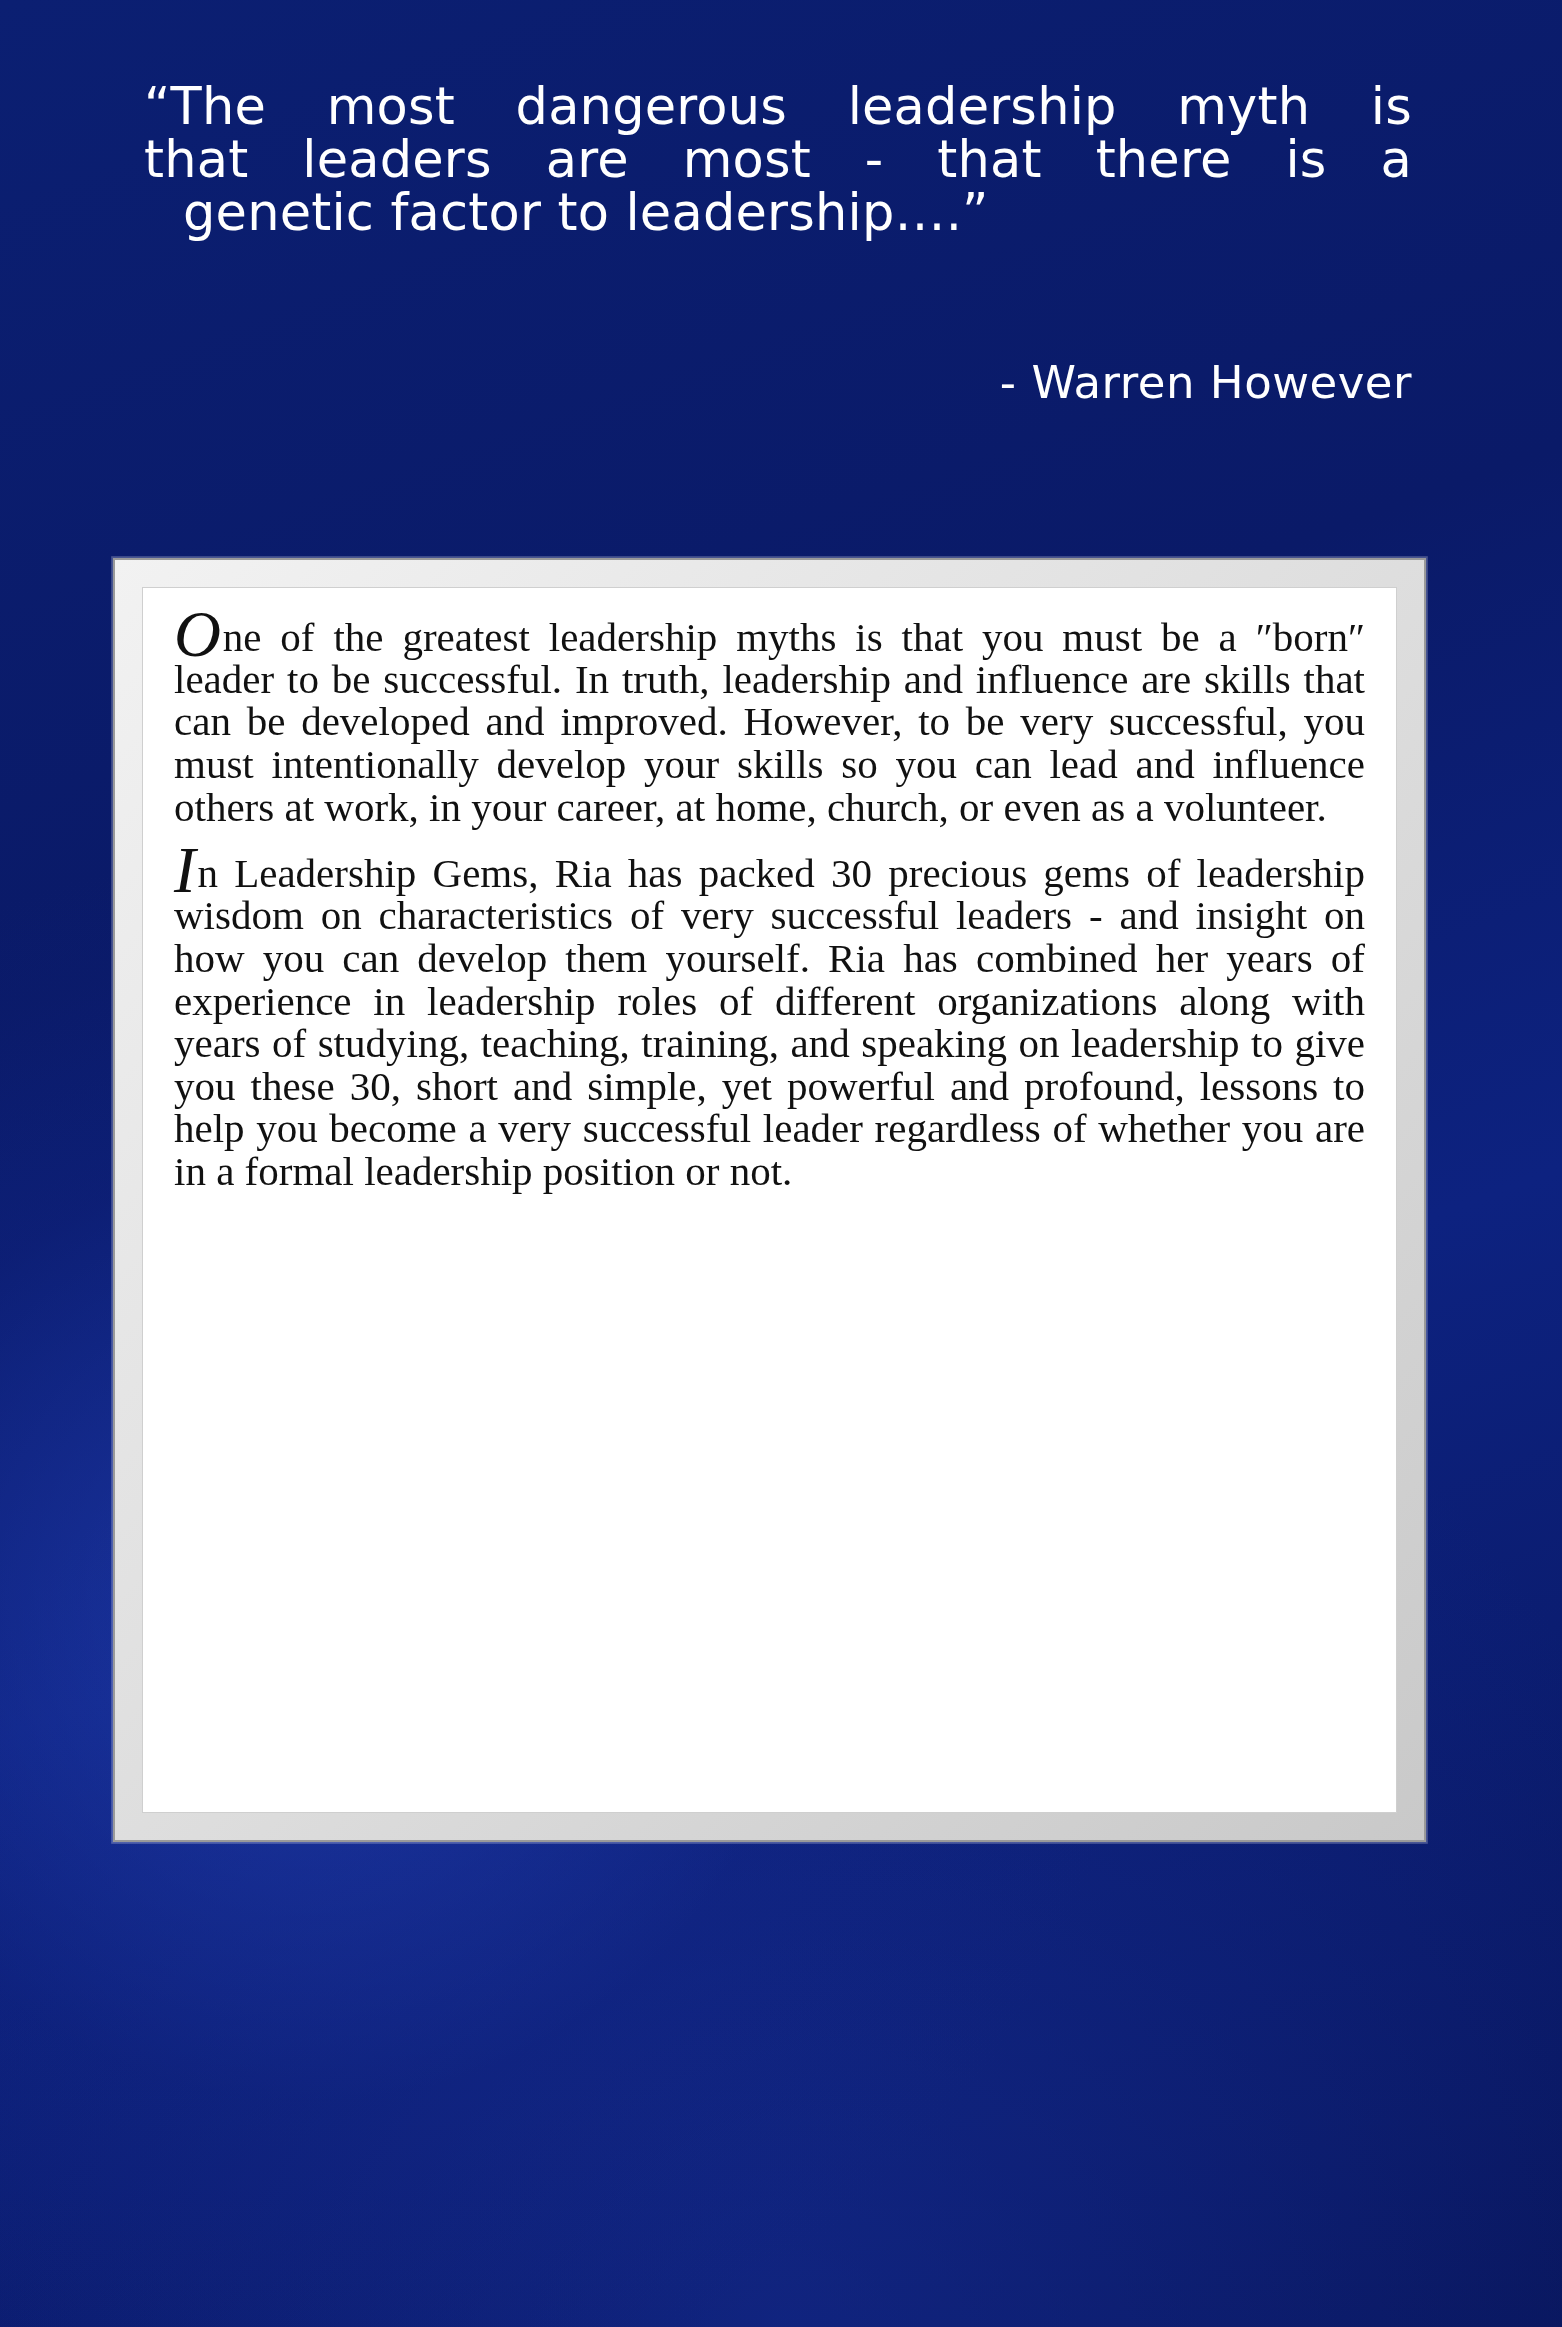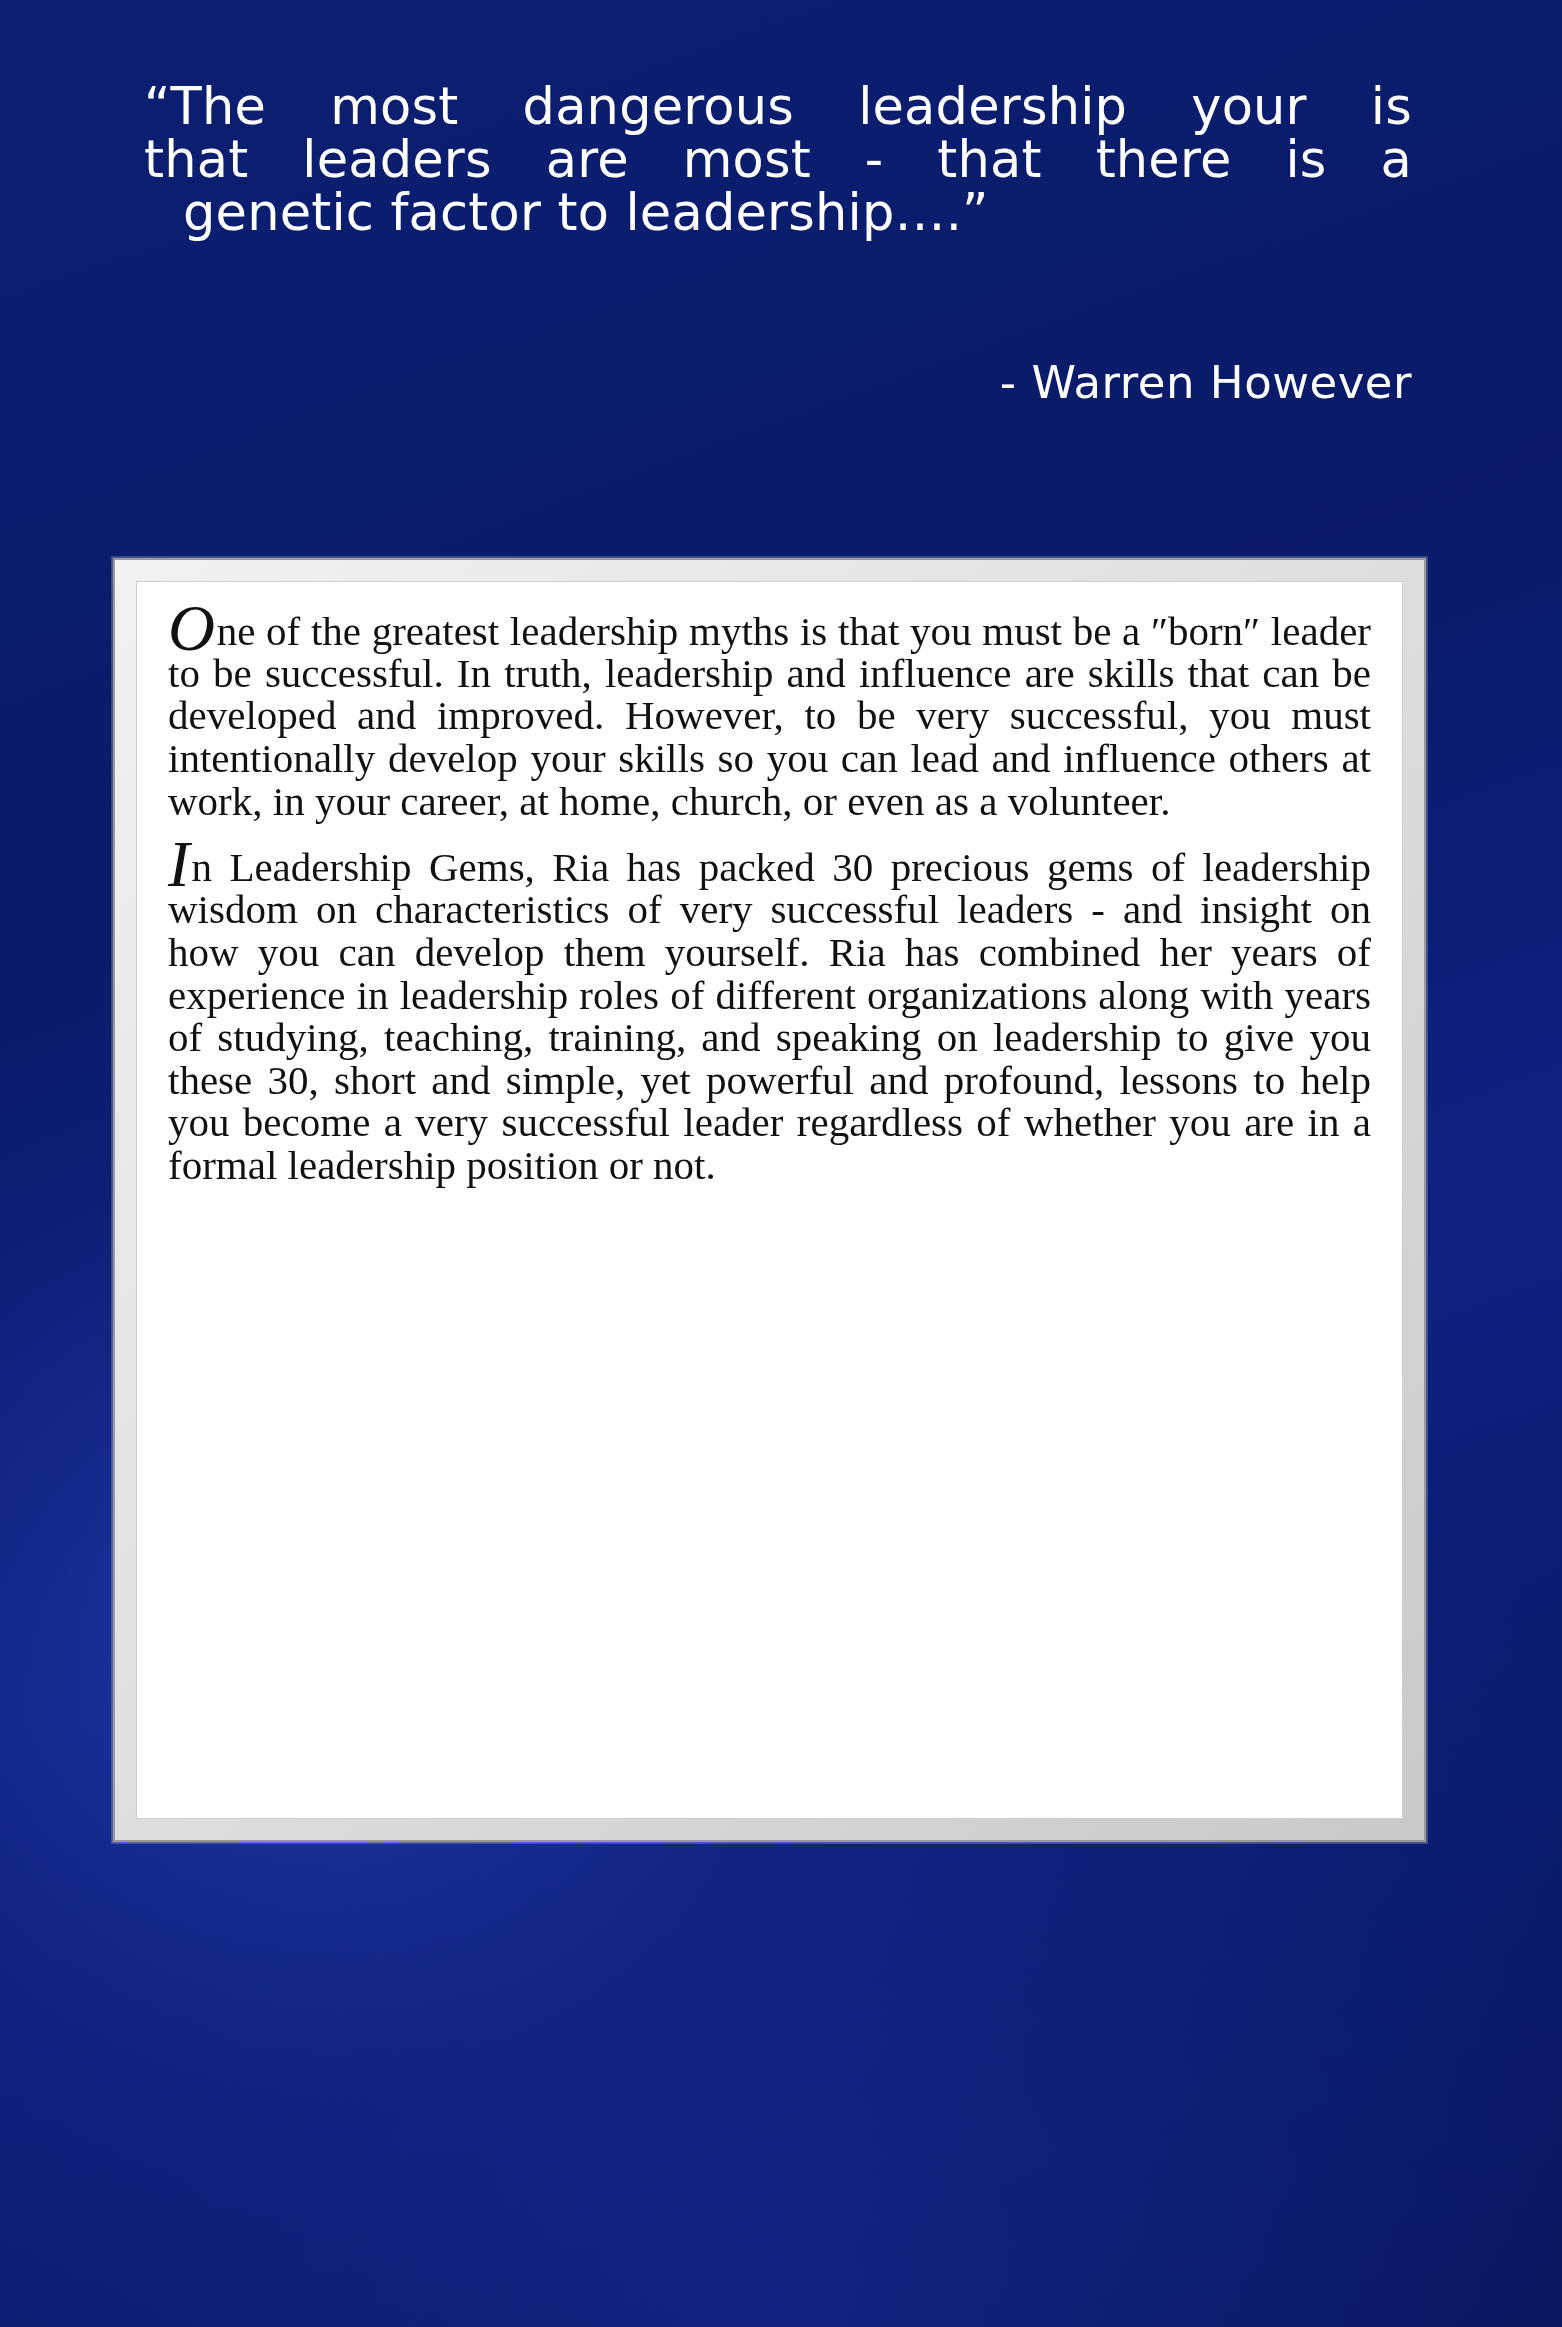--- a/index.html
+++ b/index.html
@@ -64,21 +64,21 @@
   .panel-outer {
     position: absolute;
     left: 113px;
     top: 558px;
     width: 1313px;
     height: 1284px;
     background: linear-gradient(135deg, #f2f2f2 0%, #dedede 50%, #c9c9c9 100%);
     border: 2.7px solid #9a9a9a;
     box-shadow: 0 0 0 1.8px rgba(255,255,255,0.25);
     box-sizing: border-box;
-    padding: 21px;
+    padding: 27px;
   }
   .panel-inner {
     width: 100%;
     height: 100%;
     background: #ffffff;
     box-sizing: border-box;
     padding: 23.6px 31px 18px 31px;
     border: 0.9px solid #cfcfcf;
     overflow: hidden;
   }
@@ -140,21 +140,21 @@
     line-height: 1.22;
     text-align: center;
   }
 </style>
 </head>
 <body>
 
 <div class="page">
 
   <div class="quote">
-    <span class="quote-line">“The  most  dangerous  leadership  your  is</span>
+    <span class="quote-line">“The  most  dangerous  leadership  myth  is</span>
     <span class="quote-line">that  leaders  are  most  -  that  there  is  a</span>
     <span class="quote-line last">genetic factor to leadership….”</span>
   </div>
 
   <div class="attribution">- Warren However</div>
 
   <div class="panel-outer">
     <div class="panel-inner">
       <p class="body-par">
         <span class="dropcap">O</span><span>ne of the greatest leadership myths is that you must be a ″born″ leader to be successful. In truth, leadership and influence are skills that can be developed and improved. However, to be very successful, you must intentionally develop your skills so you can lead and influence others at work, in your career, at home, church, or even as a volunteer.</span>

